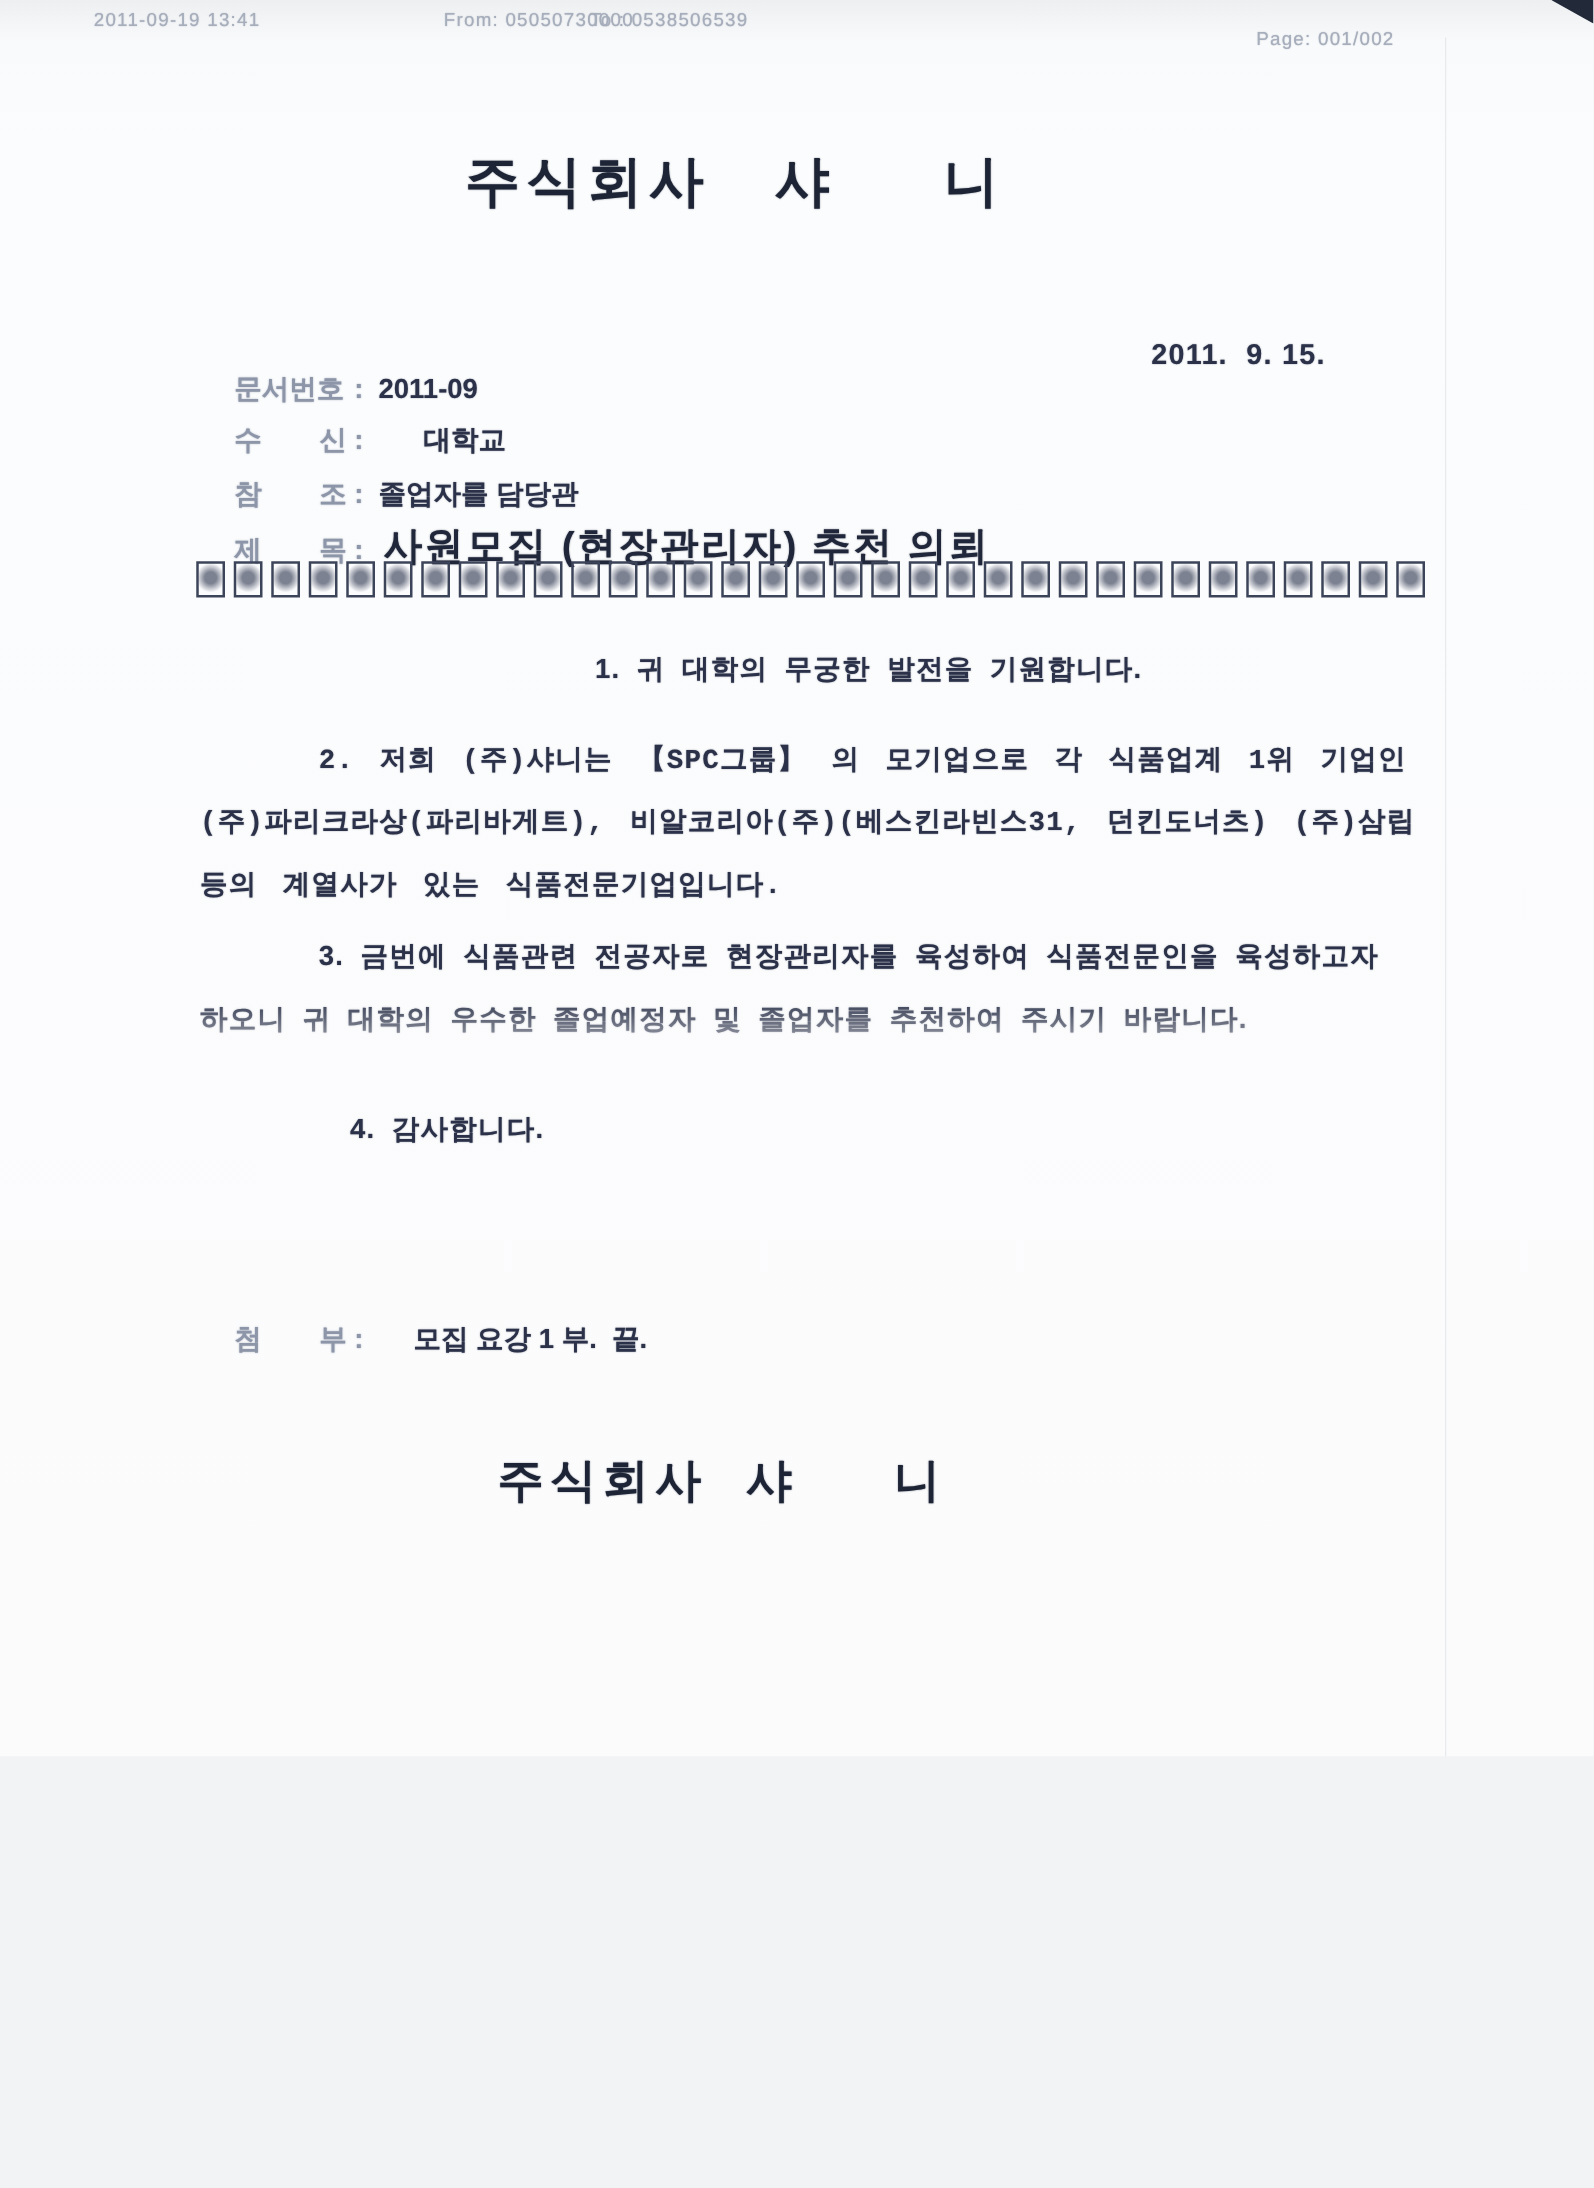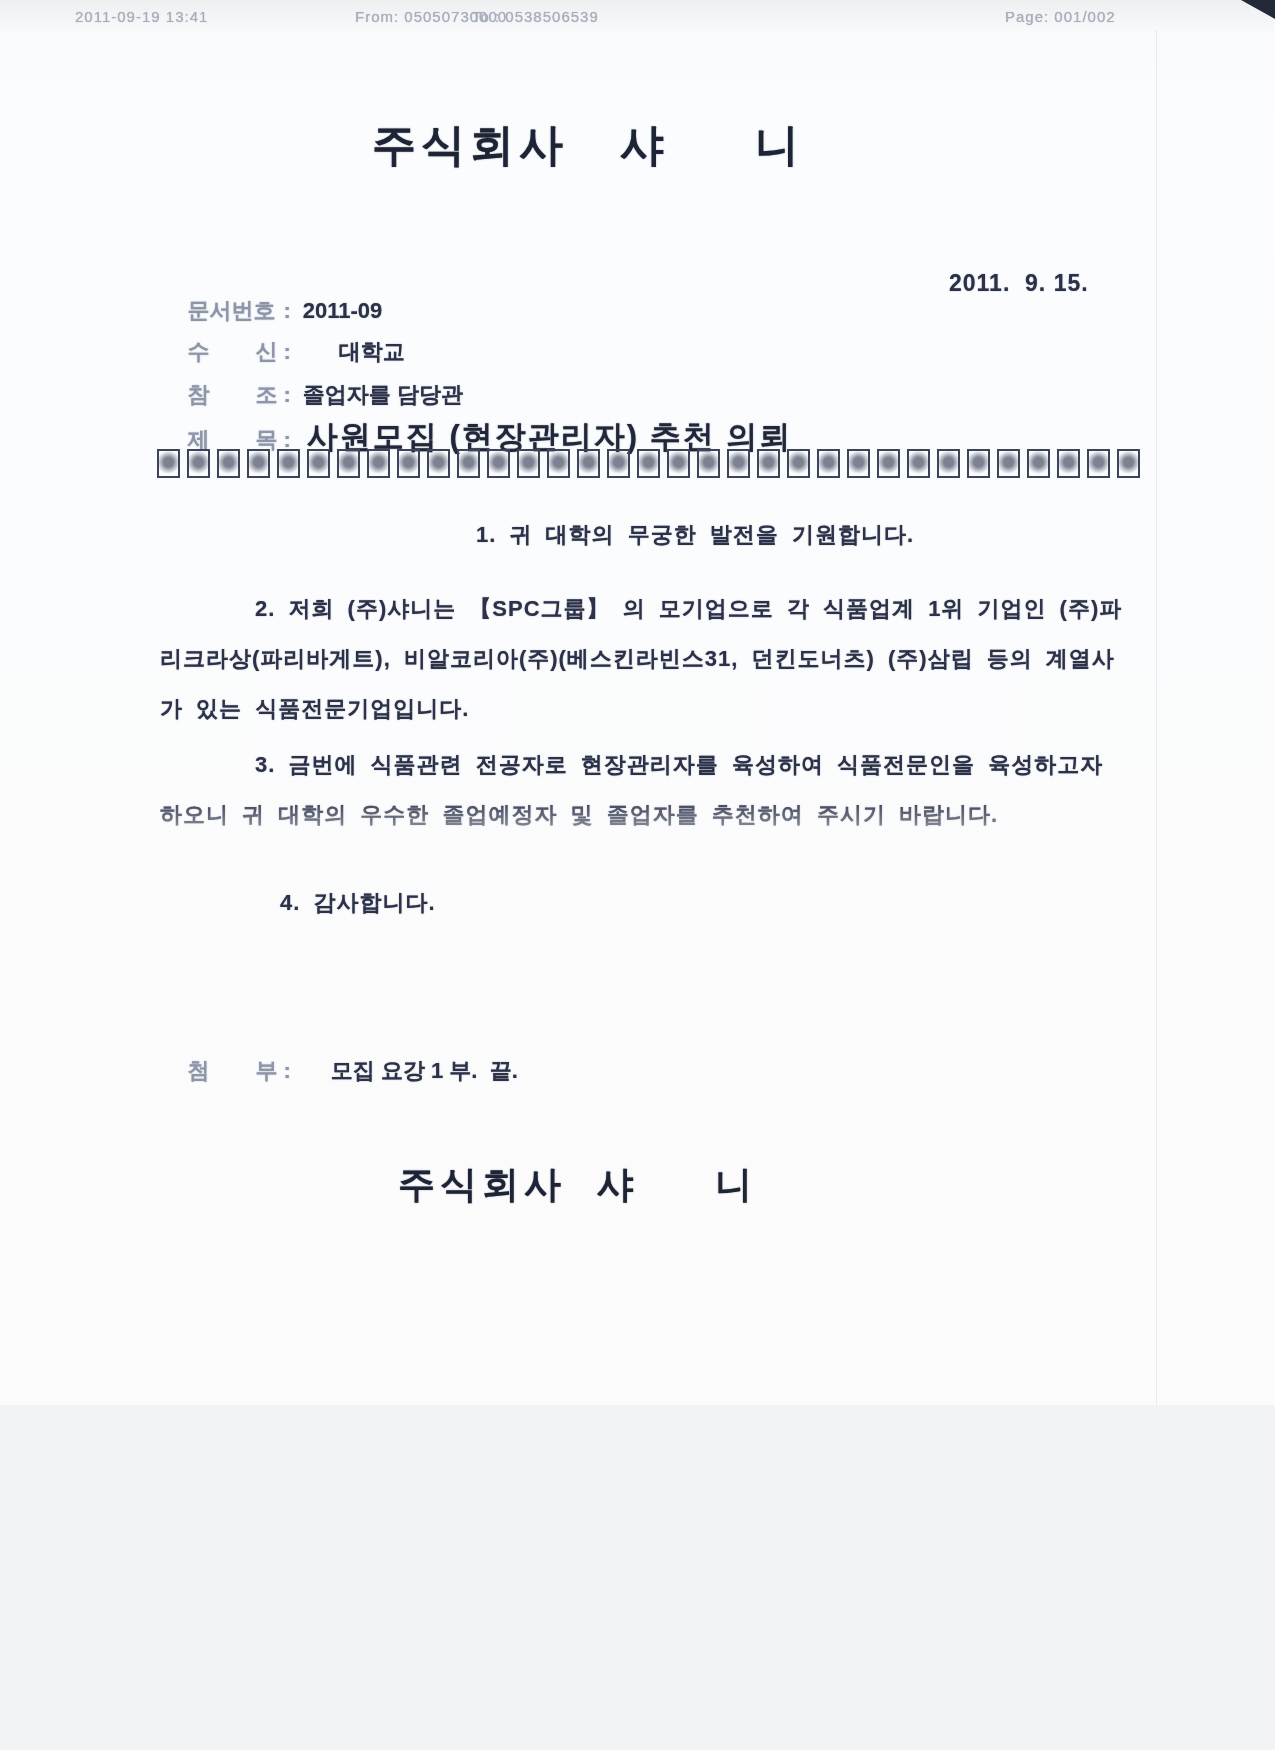--- a/index.html
+++ b/index.html
@@ -27,21 +27,21 @@
   .fax-header span {
     position: absolute; top: 8px;
     font-size: 15px; letter-spacing: 1px;
     color: #a6adbb;
     text-shadow: 0 0 1px rgba(160,168,182,0.8);
     white-space: pre;
   }
   .fh-ts   { left: 75px;  }
   .fh-from { left: 355px; }
   .fh-to   { left: 472px; }
-  .fh-page { left: 1005px; }
+  .fh-page { left: 1005px; margin-top: 15px; }
 
   .ink {
     color: #2a3148;
     text-shadow: 0 0 1.2px rgba(38,46,71,0.55);
   }
   .faded {
     color: #8d96a9;
     text-shadow: 0 0 1.5px rgba(141,150,169,0.7);
   }
 
@@ -70,21 +70,21 @@
   .row-reference .meta-value { margin-left: 12px; }
   .row-subject   { top: 390px; }
   .subject-value {
     margin-left: 16px;
     font-size: 31px; font-weight: 700; letter-spacing: 2px;
     color: #20273b;
     text-shadow: 0 0 1.4px rgba(32,39,59,0.6);
     white-space: pre;
   }
   .doc-date {
-    position: absolute; top: 270px; left: 949px;
+    position: absolute; top: 270px; left: 921px;
     font-size: 23px; font-weight: 700; letter-spacing: 1px; white-space: pre;
   }
 
   .stamp-row {
     position: absolute; top: 449px; left: 157px; width: 960px;
     display: flex; gap: 7px;
   }
   .stamp-box {
     width: 19px; height: 25px;
     border: 2px solid #3c445a;
@@ -99,21 +99,21 @@
     position: absolute; left: 160px; width: 975px; margin: 0;
     font-size: 22px; font-weight: 600;
     line-height: 50px;
     letter-spacing: 1px; word-spacing: 6px;
     text-indent: 95px;
     word-break: break-all;
     color: #2a3148;
     text-shadow: 0 0 1.2px rgba(38,46,71,0.55);
   }
   .par-1 { top: 510px; text-align: center; }
-  .par-2 { top: 584px; }
+  .par-2 { top: 584px; font-family: Liberation Mono, monospace; }
   .par-3 {
     top: 740px;
     -webkit-mask-image: linear-gradient(180deg, #000 55%, rgba(0,0,0,0.4) 100%);
     mask-image: linear-gradient(180deg, #000 55%, rgba(0,0,0,0.4) 100%);
   }
   .par-4 { top: 878px; text-indent: 120px; }
 
   .row-attach { top: 1030px; }
   .row-attach .meta-value { margin-left: 40px; }
 

